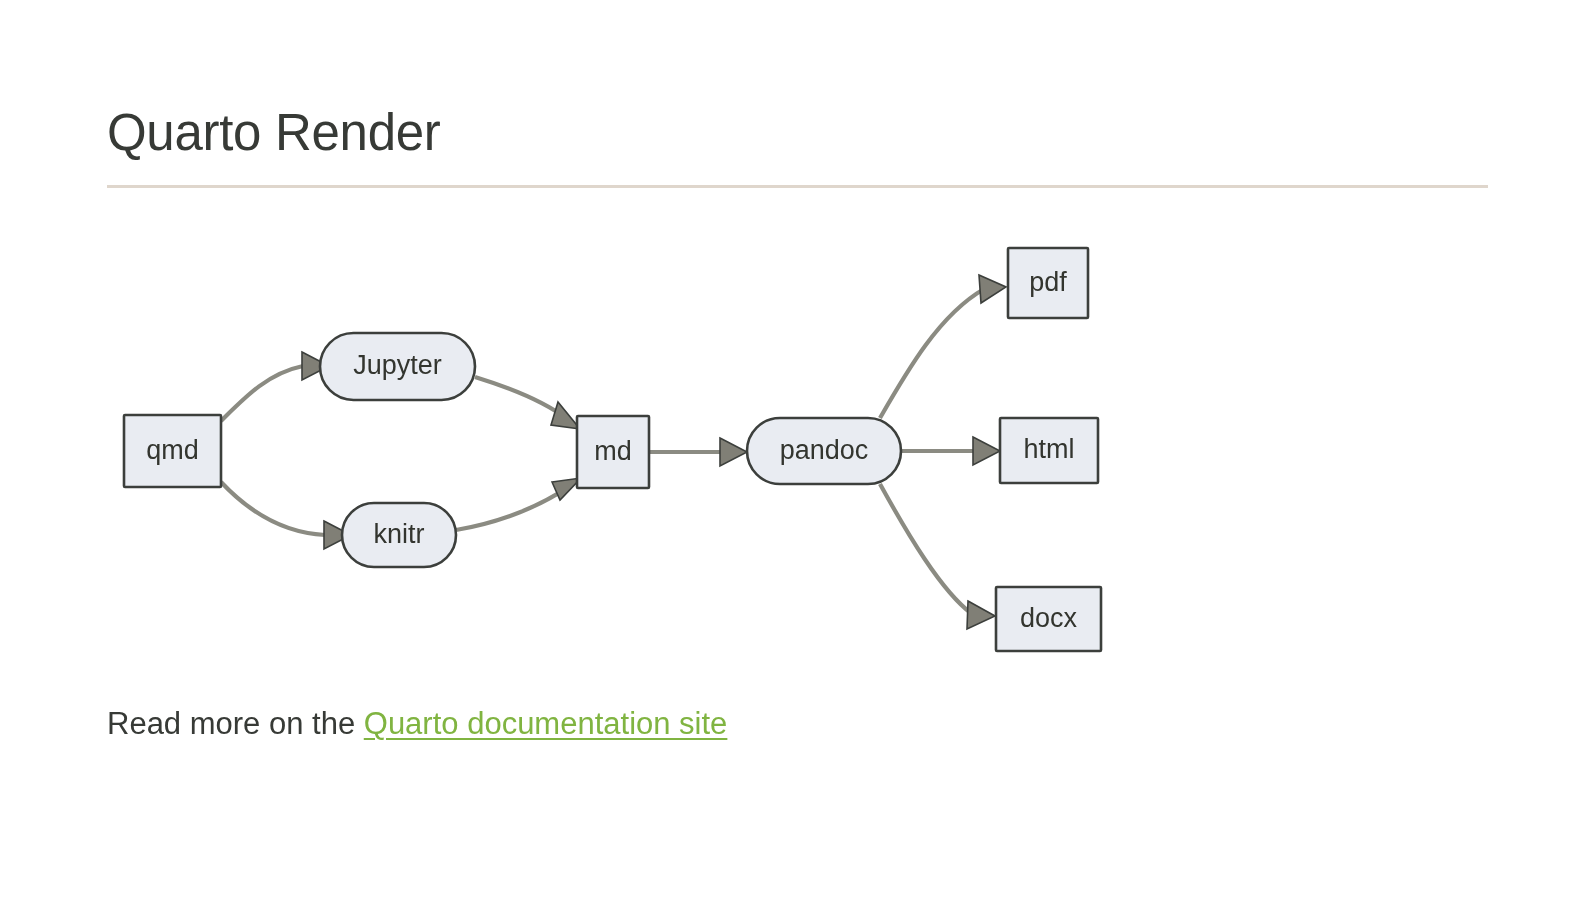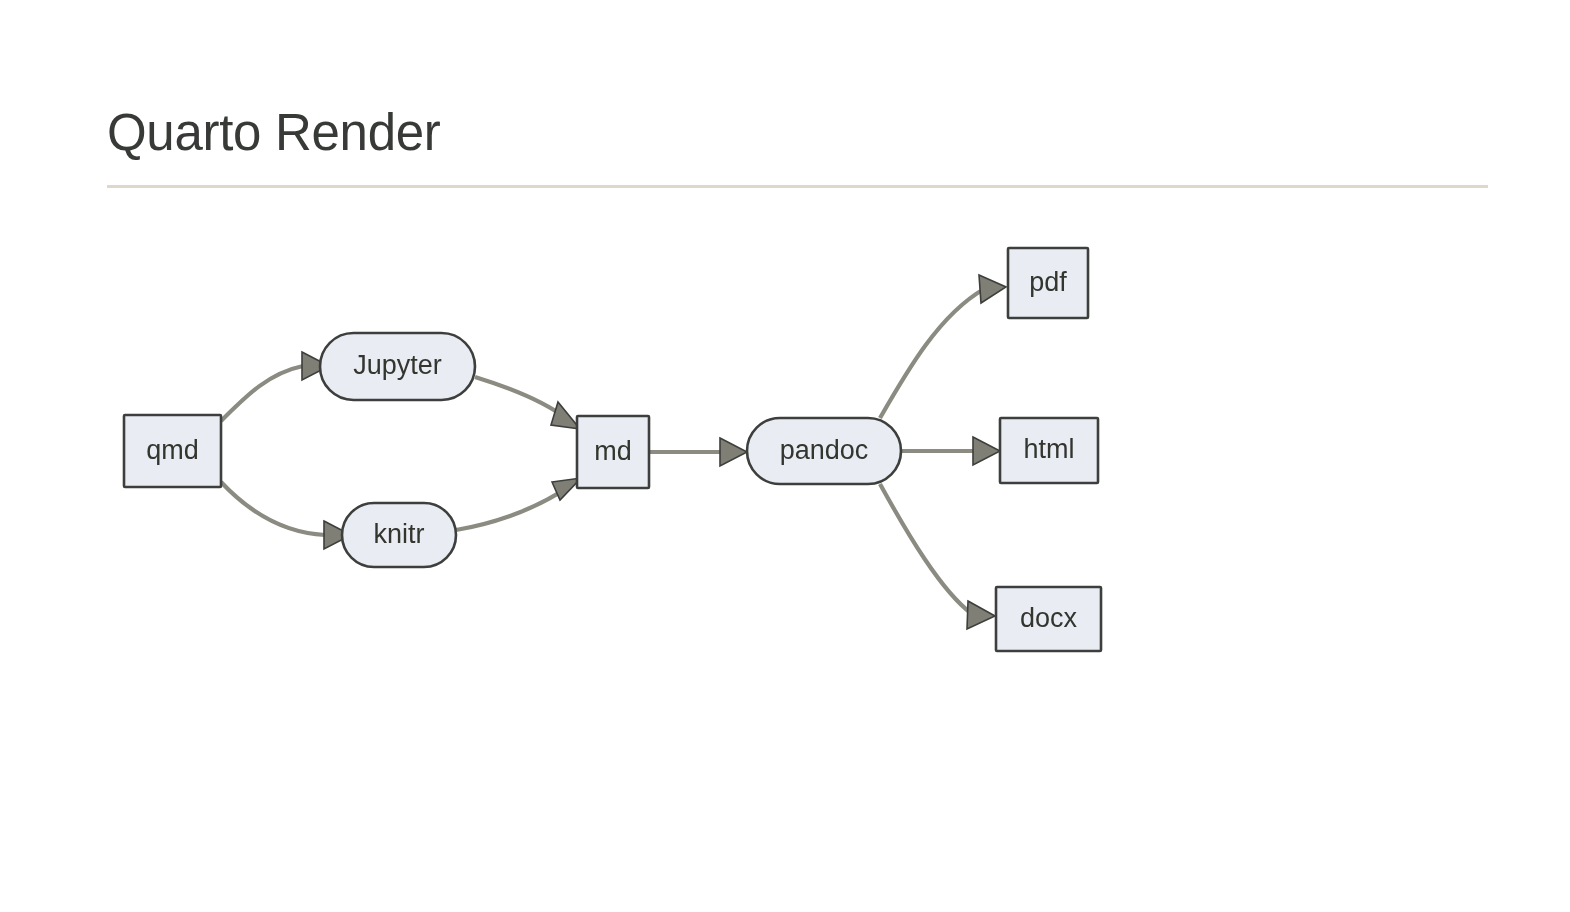--- a/index.html
+++ b/index.html
@@ -193,14 +193,15 @@
       </g>
 
       <g>
         <rect class="node-shape" x="889" y="362" width="105" height="64" rx="1" ry="1"></rect>
         <text class="node-label" x="941.5" y="395">docx</text>
       </g>
 
     </svg>
   </div>
 
+  <p class="read-more"><span>Read more on the </span><a href="#">Quarto documentation site</a></p>
 
 </div>
 
 </body></html>

